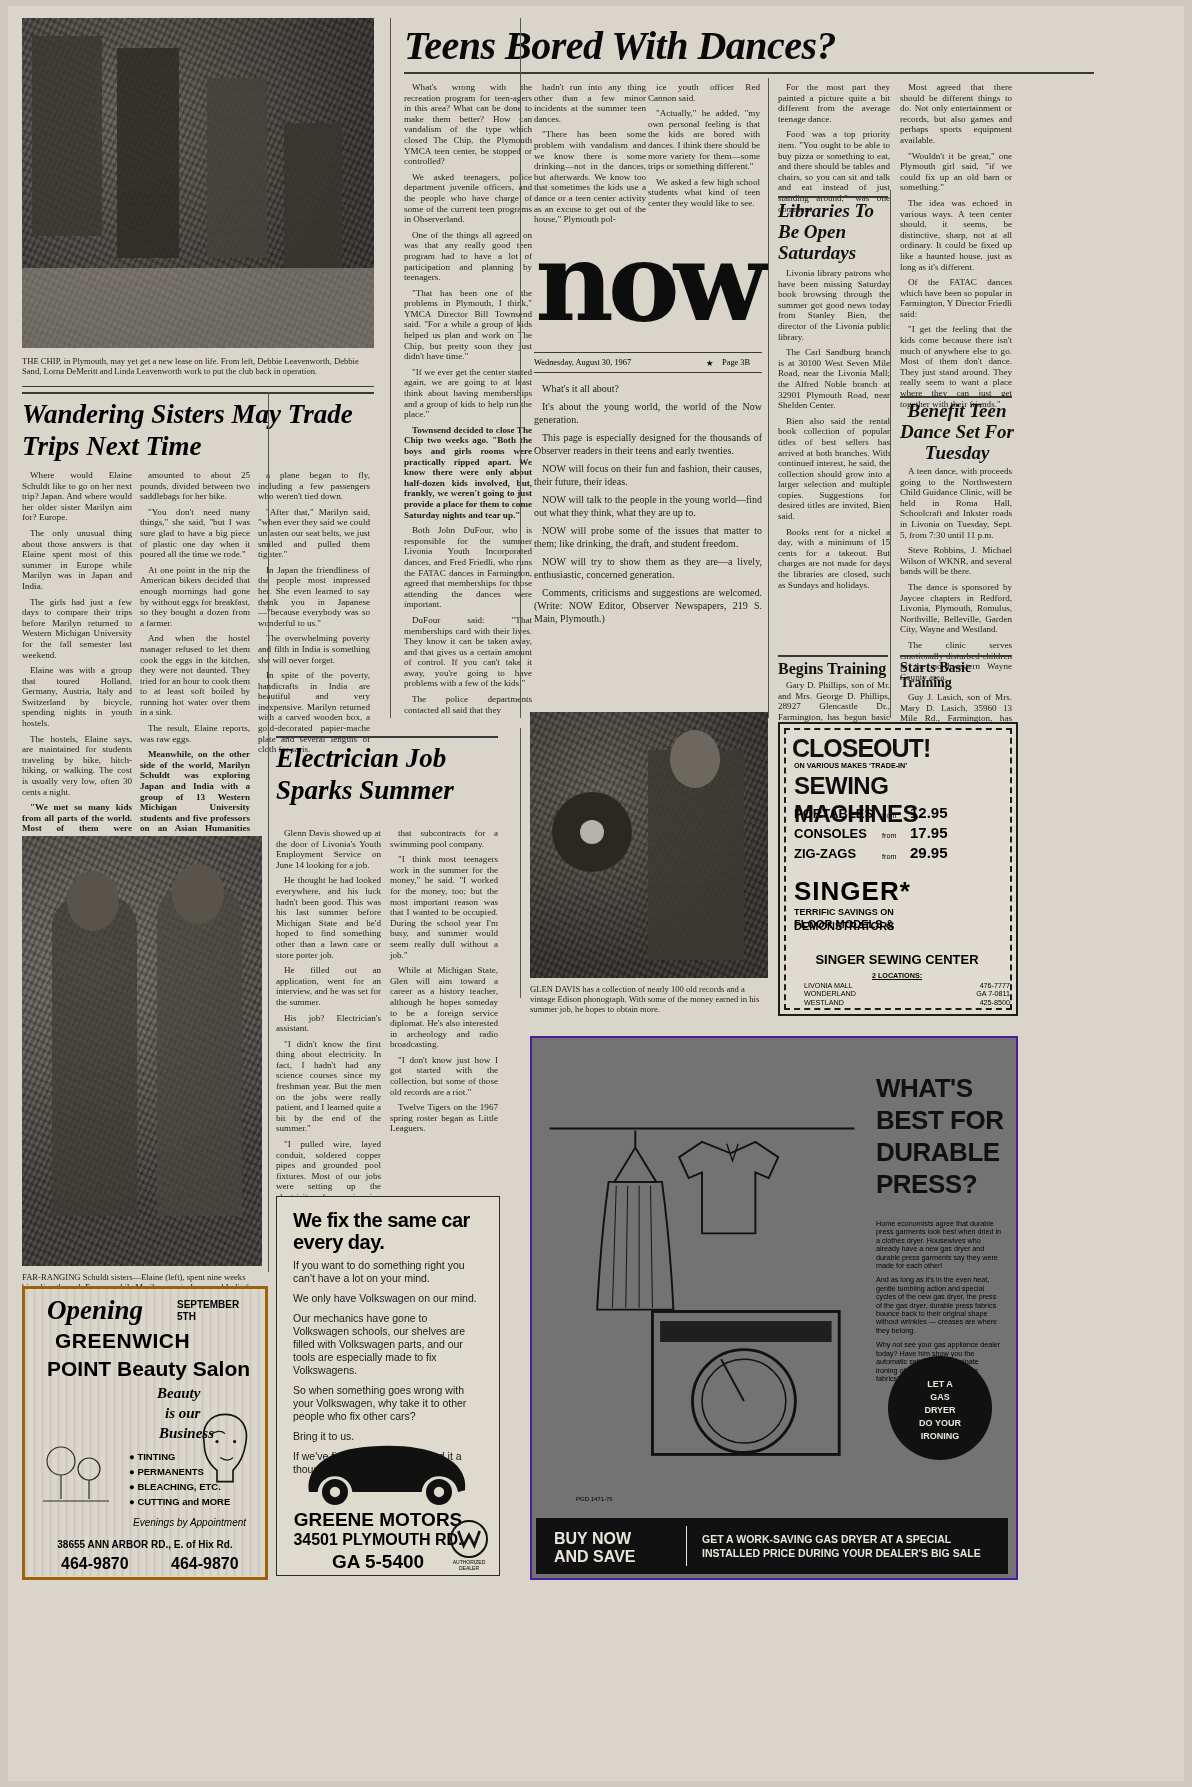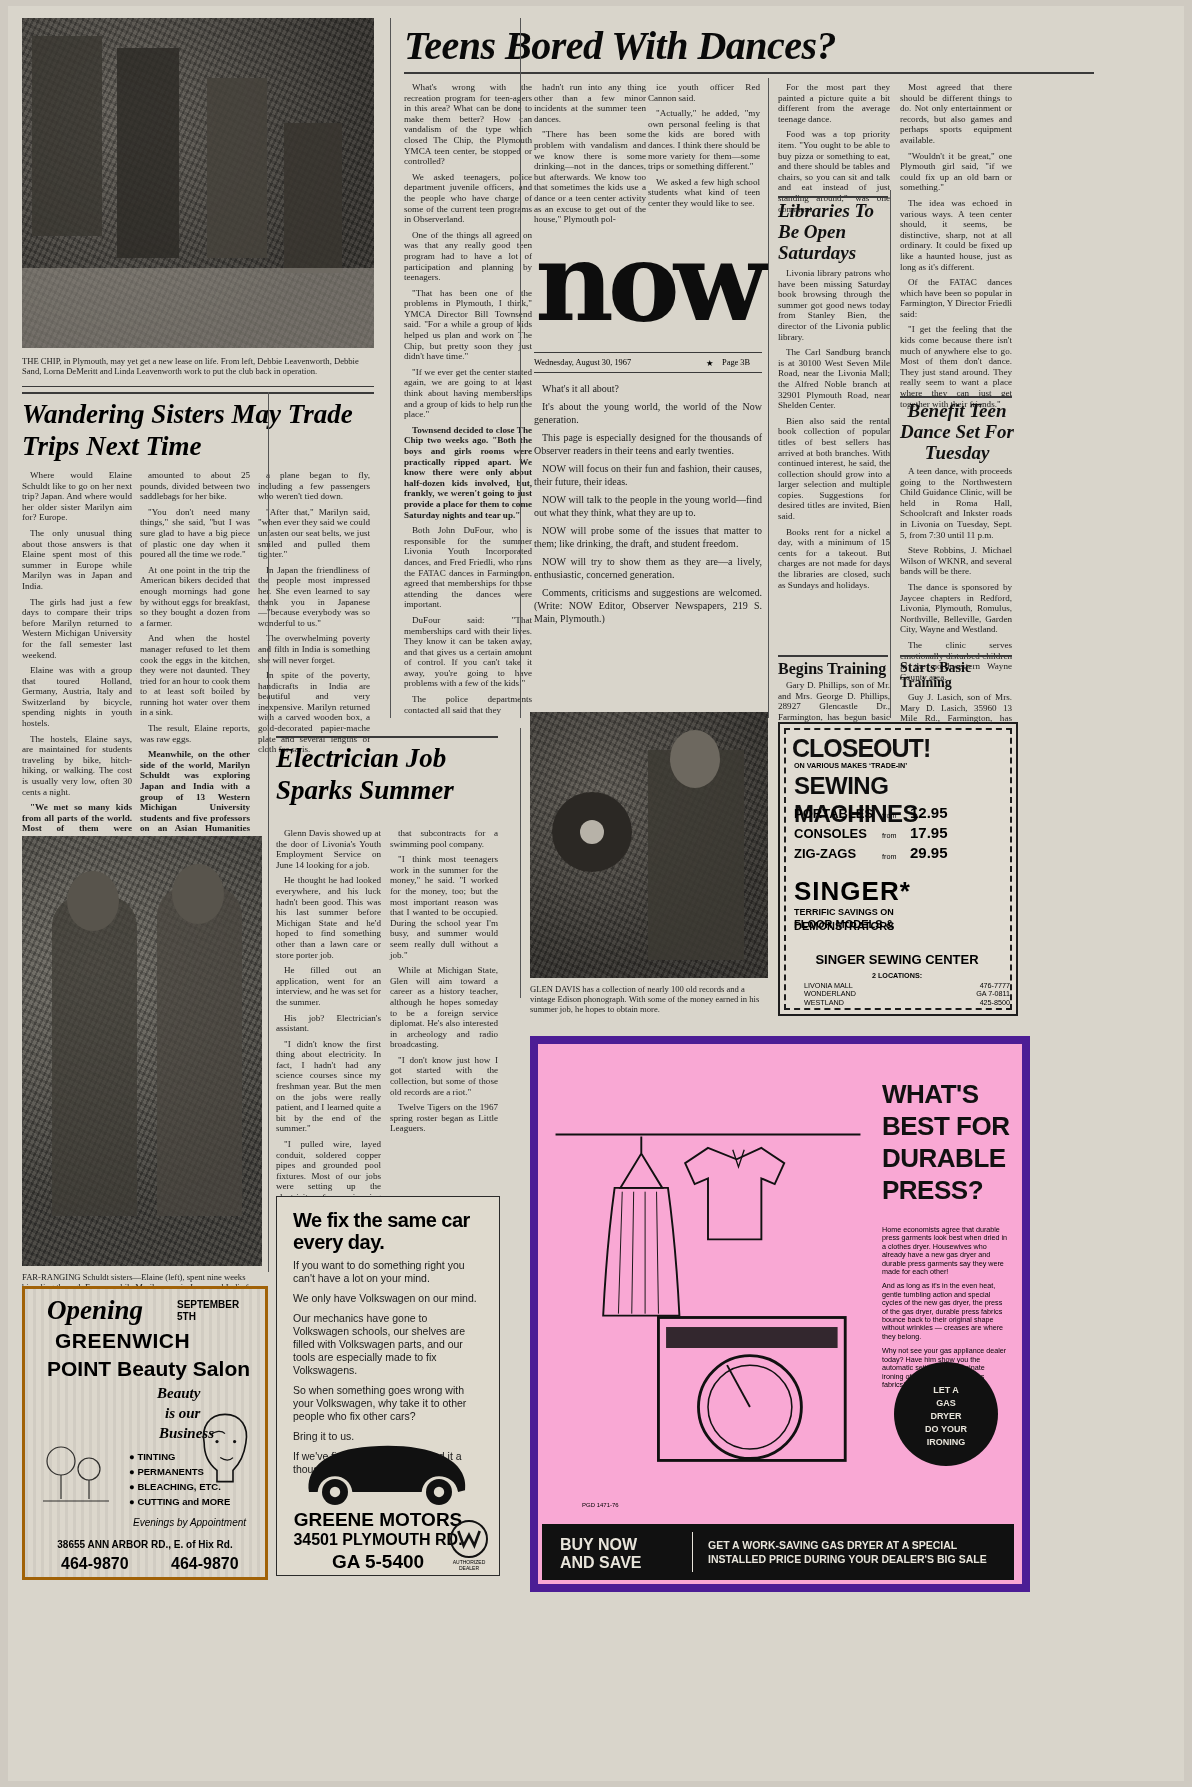--- a/index.html
+++ b/index.html
@@ -229,21 +229,21 @@
         <span class="adtxt bold" style="font-size:13px;width:88px;">ZIG-ZAGS</span>
         <span class="adtxt tiny" style="width:28px;">from</span>
         <span class="pricecol" style="font-size:15px;">29.95</span>
       </div>
     </div>
     <div class="adtxt bold" style="position:absolute;left:14px;top:152px;font-size:26px;letter-spacing:1px;">SINGER*</div>
     <div class="adtxt bold tiny" style="position:absolute;left:14px;top:184px;font-size:9px;">TERRIFIC SAVINGS ON</div>
     <div class="adtxt bold" style="position:absolute;left:14px;top:194px;font-size:11px;">FLOOR MODELS &amp;</div>
     <div class="adtxt bold" style="position:absolute;left:14px;top:196px;font-size:11px;">DEMONSTRATORS</div>
     <div class="adtxt bold center" style="position:absolute;left:10px;top:228px;width:214px;font-size:13px;">SINGER SEWING CENTER</div>
-    <div class="adtxt tiny center" style="position:absolute;left:10px;top:248px;width:214px;font-weight:bold;">2 LOCATIONS:</div>
+    <div class="adtxt tiny center" style="position:absolute;left:10px;top:248px;width:214px;font-weight:bold;text-decoration:underline;">2 LOCATIONS:</div>
     <div class="adtxt tiny" style="position:absolute;left:24px;top:258px;width:100px;white-space:pre-line;">LIVONIA MALL
 WONDERLAND
 WESTLAND</div>
     <div class="adtxt tiny" style="position:absolute;left:150px;top:258px;width:80px;white-space:pre-line;text-align:right;">476-7777
 GA 7-0811
 425-8500</div>
   </div>
 
   <div class="ad" style="left:276px;top:1196px;width:222px;height:378px;background:#dfdace;border:1px solid #2b2b2b;">
     <div class="adtxt bold" style="position:absolute;left:16px;top:12px;font-size:20px;letter-spacing:-.5px;">We fix the same car</div>
@@ -308,21 +308,21 @@
 
     <svg viewBox="0 0 70 70" style="position:absolute;left:16px;top:150px;width:70px;height:70px;opacity:.85;">
       <circle cx="20" cy="22" r="14" fill="none" stroke="#111" stroke-width="1.2"></circle>
       <path d="M20 36 L20 60" stroke="#111" stroke-width="1.2"></path>
       <circle cx="48" cy="30" r="11" fill="none" stroke="#111" stroke-width="1.2"></circle>
       <path d="M48 41 L48 60" stroke="#111" stroke-width="1.2"></path>
       <path d="M2 62 L68 62" stroke="#111" stroke-width="1.2"></path>
     </svg>
   </div>
 
-  <div class="ad" style="left:530px;top:1036px;width:484px;height:540px;background:#f9a8d4;border:8px solid #4c1d95;">
+  <div class="ad" style="left:530px;top:1036px;width:484px;height:540px;background:#737373;border:2px solid #4c1d95;">
 
     <svg viewBox="0 0 340 400" style="position:absolute;left:8px;top:28px;width:324px;height:430px;">
 
       <path d="M10 40 L330 40" stroke="#111" stroke-width="2"></path>
 
       <path d="M170 54 L200 66 L226 54 L250 70 L240 92 L226 86 L226 150 L170 150 L170 86 L156 92 L146 70 Z" fill="none" stroke="#111" stroke-width="2"></path>
       <path d="M196 56 L202 74 L208 56" fill="none" stroke="#111" stroke-width="1.4"></path>
 
       <path d="M100 42 L100 60 M78 96 L100 60 L122 96 Z" fill="none" stroke="#111" stroke-width="2"></path>
 

